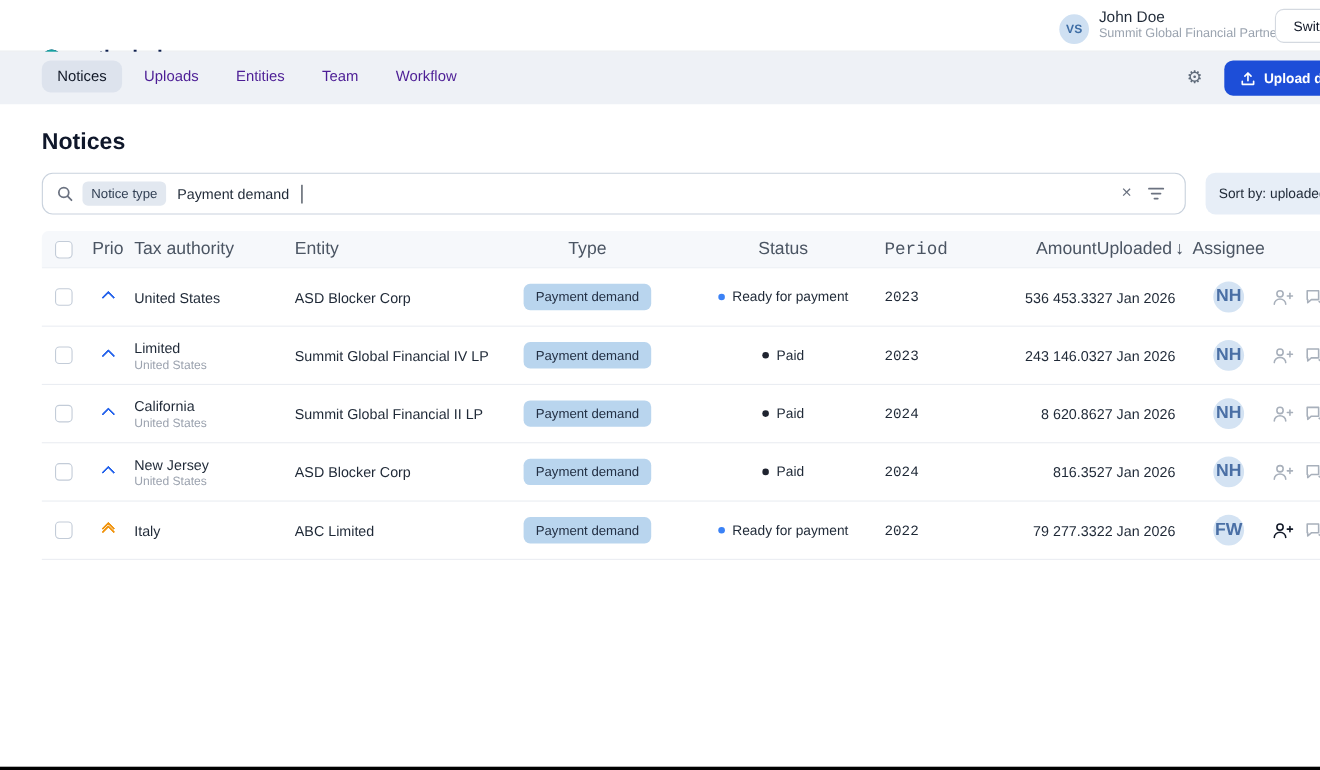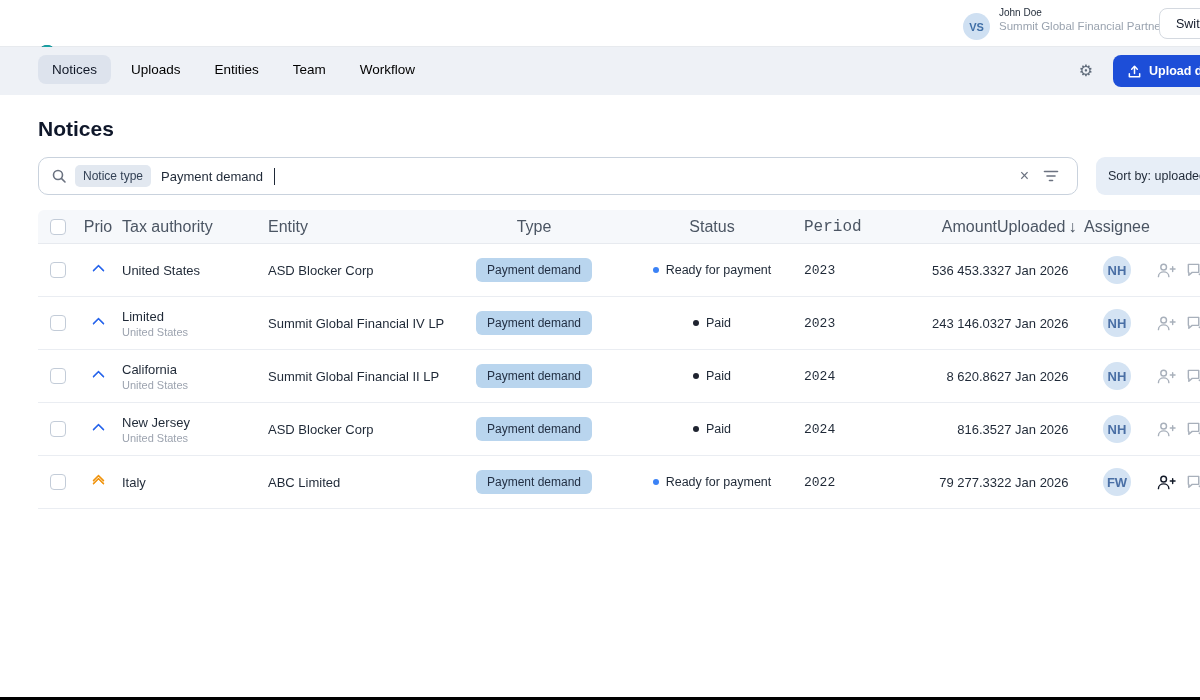--- a/index.html
+++ b/index.html
@@ -6,28 +6,28 @@
   html,body { width:1200px; height:700px; }
   body { font-family:"Liberation Sans", sans-serif; background:#fff; overflow:hidden; position:relative; }
   .viewport { position:absolute; inset:0; overflow:hidden; background:#fff; }
 
   
   .topbar { position:absolute; top:0; left:0; right:0; height:47px; background:#fff; border-bottom:1px solid #e7eaee; }
   .logo { position:absolute; left:36px; top:11px; display:flex; align-items:center; gap:8px;margin-top:32px; }
   .logo-text { font-size:19px; font-weight:700; color:#0d1f4e; letter-spacing:-0.3px; }
   .user-block { position:absolute; left:963px; top:7px; display:flex; gap:9px; }
   .avatar-sm { width:27px; height:27px; border-radius:50%; background:#cfe0f2; color:#3f6ea6; font-size:11px; font-weight:700; display:flex; align-items:center; justify-content:center; margin-top:6px; }
-  .user-name { font-size:10px; color:#1f2937; }
+  .user-name { font-size:14px; color:#1f2937; }
   .user-org { font-size:11.5px; color:#9aa3af; margin-top:2px; white-space:nowrap; }
   .switch-btn { position:absolute; left:1159px; top:8px; height:31px; padding:0 16px; background:#fff; border:1px solid #d4d9e0; border-radius:8px; font-size:12.5px; color:#111827; display:flex; align-items:center; white-space:nowrap; cursor:pointer; }
 
   
   .navbar { position:absolute; top:47px; left:0; right:0; height:48px; background:#eef1f6; }
   .tabs { position:absolute; left:38px; top:8px; display:flex; gap:6px; }
-  .tab { padding:7px 14px; font-size:13.5px; color:#000000; border-radius:8px; cursor:pointer; white-space:nowrap; }
+  .tab { padding:7px 14px; font-size:13.5px; color:#4c1d95; border-radius:8px; cursor:pointer; white-space:nowrap; }
   .tab.active { background:#dde3ed; color:#111827; }
   .settings-btn { position:absolute; left:1072px; top:9px; width:28px; height:28px; border-radius:50%; display:flex; align-items:center; justify-content:center; color:#5f6b7a; font-size:16px; cursor:pointer; }
   .upload-btn { position:absolute; left:1113px; top:8px; height:32px; padding:0 14px; background:#1d4ed8; color:#fff; border:none; border-radius:8px; font-size:12.5px; font-weight:700; display:flex; align-items:center; gap:7px; white-space:nowrap; cursor:pointer; }
 
   
   .main { position:absolute; top:95px; left:0; right:0; bottom:0; background:#fff; }
   .page-title { position:absolute; left:38px; top:22px; font-size:21px; font-weight:700; color:#0f172a; }
 
   .search-bar { position:absolute; left:38px; top:62px; width:1040px; height:38px; border:1px solid #c9d2dd; border-radius:10px; display:flex; align-items:center; padding:0 12px; background:#fff; }
   .search-chip { background:#e2e8f0; color:#334155; font-size:12px; padding:4px 8px; border-radius:5px; margin-left:8px; white-space:nowrap; }
@@ -68,21 +68,21 @@
   .prio.normal { color:#2563eb; }
   .prio.high { color:#f0930c; }
   .prio.high .chev + .chev { margin-top:-6px; }
   .tax-main { font-size:13px; color:#1f2937; }
   .tax-sub { font-size:11px; color:#9ca3af; margin-top:2px; }
   .badge { background:#b9d5ee; color:#233044; font-size:12px; padding:5px 11px; border-radius:6px; white-space:nowrap; }
   .dot { width:6px; height:6px; border-radius:50%; display:inline-block; }
   .dot.ready { background:#3b82f6; }
   .dot.paid { background:#1f2430; }
   .status-text { font-size:12.5px; color:#1f2937; white-space:nowrap; }
-  .avatar { width:28px; height:28px; border-radius:50%; background:#d4e3f3; color:#4a6fa5; font-size:13px; font-weight:700; display:flex; align-items:center; justify-content:center; }
+  .avatar { width:28px; height:28px; border-radius:50%; background:#d4e3f3; color:#4a6fa5; font-size:16px; font-weight:700; display:flex; align-items:center; justify-content:center; }
   .action-icon { color:#a8b0bb; cursor:pointer; display:flex; }
   .action-icon.active { color:#111827; }
 
   .bottom-edge { position:absolute; left:0; right:0; bottom:0; height:3px; background:#000; }
 </style>
 </head>
 <body>
 
 <div class="viewport">
 

